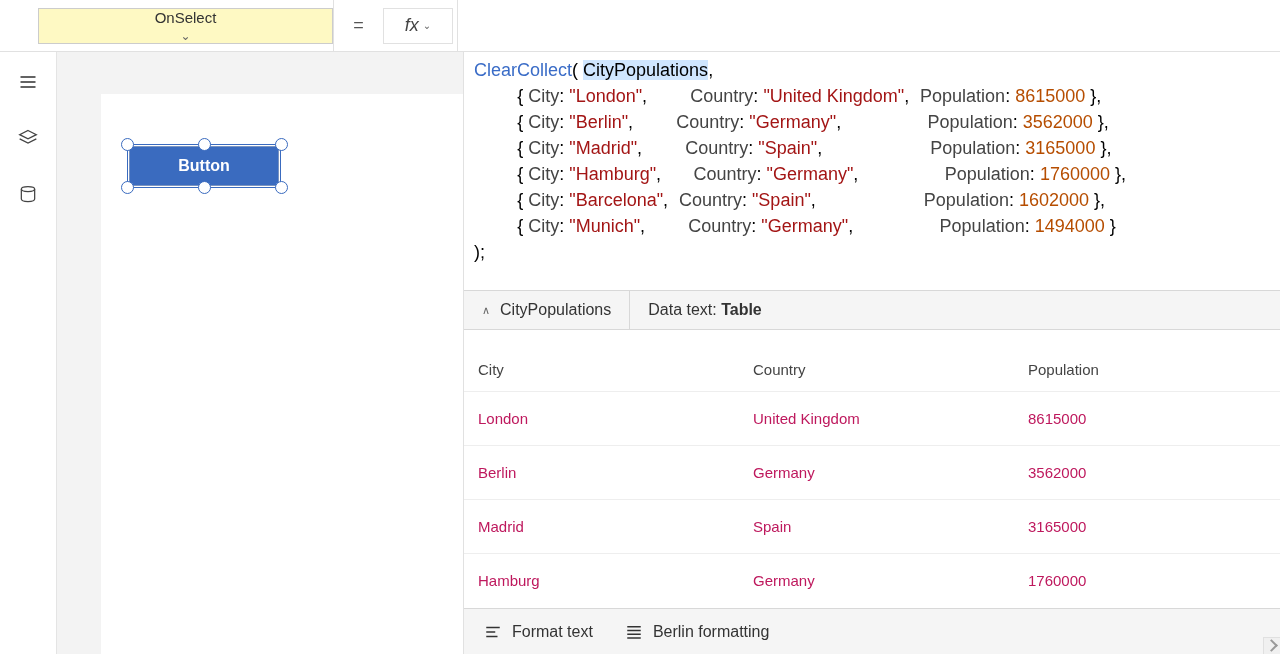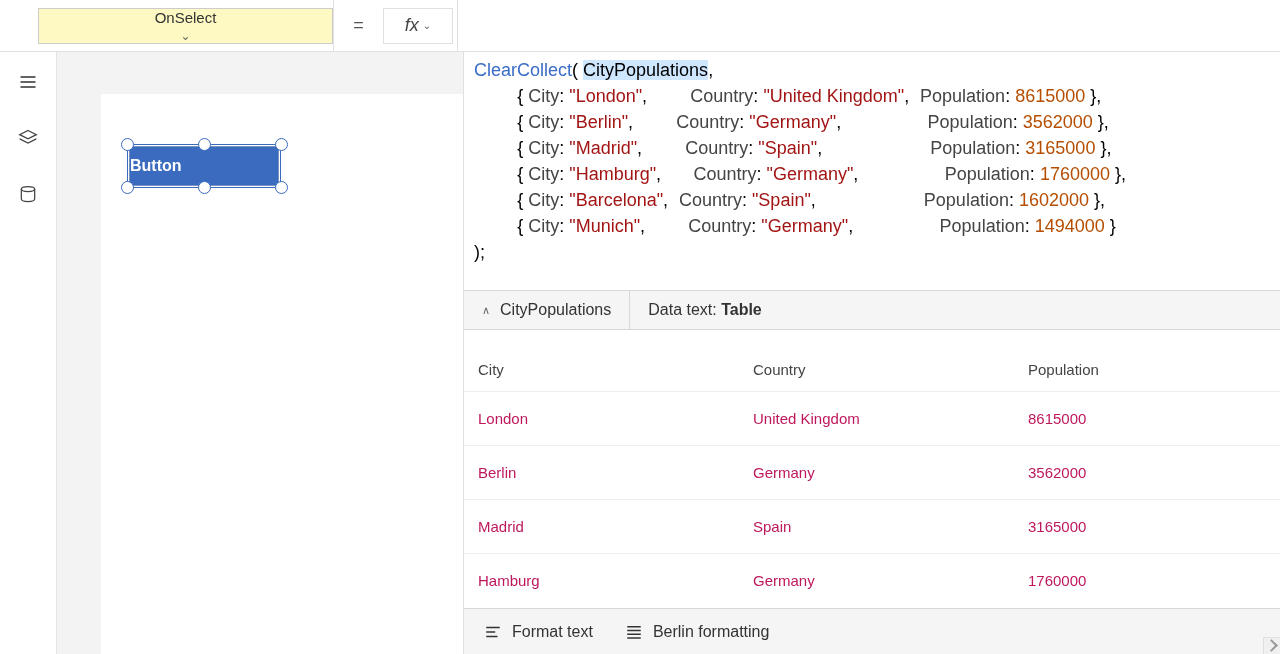--- a/index.html
+++ b/index.html
@@ -87,21 +87,21 @@
       left: 72px;
       top: 94px;
       width: 150px;
       height: 40px;
       background: #3a6bbf;
       color: #fff;
       font-weight: 600;
       font-size: 16px;
       display: flex;
       align-items: center;
-      justify-content: flex-start;
+      justify-content: center;
       border: 1.5px solid #7a94c0;
       cursor: pointer;
     }
     .sel-handle {
       position: absolute;
       width: 13px;
       height: 13px;
       background: #fff;
       border: 1px solid #3a6bbf;
       border-radius: 50%;

